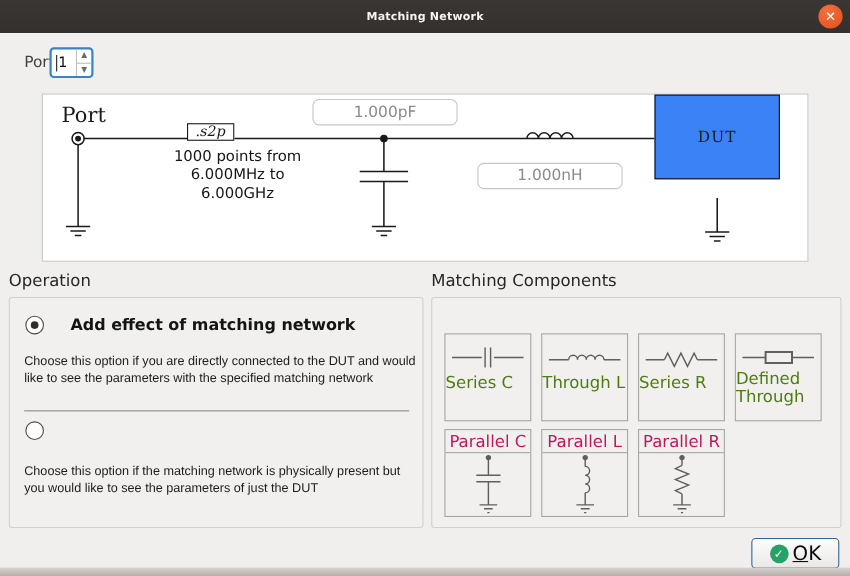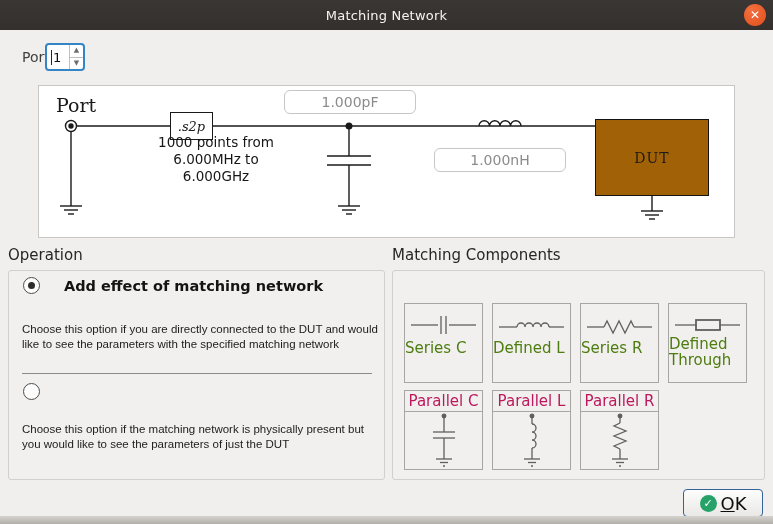--- a/index.html
+++ b/index.html
@@ -3,21 +3,21 @@
 <meta charset="utf-8">
 <style>
   * { margin:0; padding:0; box-sizing:border-box; }
   html,body { width:773px; height:524px; }
   body { font-family:"DejaVu Sans","Liberation Sans",sans-serif; background:#f0efed; }
   #win { position:relative; width:773px; height:524px; background:#f0efed; overflow:hidden; }
 
   
   .titlebar { position:absolute; left:0; top:0; width:773px; height:30px;
     background:linear-gradient(#3a3634,#33302e); display:flex; align-items:center; justify-content:center; }
-  .titlebar .title { color:#f5f4f2; font-size:13px; font-weight:normal; letter-spacing:.2px; }
+  .titlebar .title { color:#f5f4f2; font-size:10px; font-weight:bold; letter-spacing:.2px; }
   .close-btn { position:absolute; right:7px; top:4px; width:22px; height:22px; border-radius:50%;
     background:radial-gradient(circle at 35% 30%, #f2703f, #e34f1b); color:#fff; font-size:12px; font-weight:bold;
     display:flex; align-items:center; justify-content:center; cursor:default; }
 
   
   .port-label { position:absolute; left:22px; top:49px; font-size:14px; color:#404040; }
   .spinbox { position:absolute; left:45px; top:43px; width:40px; height:28px; background:#fff;
     border:2px solid #3584c6; border-radius:4px; display:flex; }
   .spin-value { flex:1; display:flex; align-items:center; padding-left:4px; font-size:13px; color:#111; }
   .caret { display:inline-block; width:1px; height:15px; background:#222; margin-right:1px; }
@@ -25,30 +25,30 @@
   .spin-up, .spin-down { flex:1; display:flex; align-items:center; justify-content:center;
     font-size:7px; color:#6f6d6b; line-height:1; }
   .spin-up { border-bottom:1px solid #c2c0be; }
 
   
   .circuit { position:absolute; left:38px; top:85px; width:697px; height:153px; background:#fff;
     border:1px solid #c9c7c4; }
   .circuit svg { position:absolute; left:0; top:0; }
   .serif { font-family:"DejaVu Serif","Liberation Serif",serif; color:#1a1a1a; }
   .port-name { position:absolute; left:17px; top:8px; font-size:19px; }
-  .s2p-box { position:absolute; left:131px; top:26px; width:43px; height:28px; background:#fff;
+  .s2p-box { position:absolute; left:131px; top:26px; width:43px; height:16px; background:#fff;
     border:1px solid #1a1a1a; display:flex; align-items:center; justify-content:center;
     font-style:italic; font-size:13px; }
   .sweep-text { position:absolute; left:92px; top:48px; width:170px; text-align:center;
     font-size:13.5px; line-height:17px; color:#161616; font-weight:500; }
   .val-input { position:absolute; width:132px; height:24px; background:#fff; border:1px solid #c6c6c6;
     border-radius:6px; color:#8b8b8b; font-size:14px; display:flex; align-items:center; justify-content:center; }
   .cap-input { left:245px; top:4px; }
   .ind-input { left:395px; top:62px; }
-  .dut-box { position:absolute; left:556px; top:33px; width:114px; height:77px; background:#a16207;
+  .dut-box { position:absolute; left:556px; top:0; width:114px; height:77px; background:#3b82f6;
     border:1.5px solid #141414; display:flex; align-items:center; justify-content:center; font-size:14px; letter-spacing:1px; }
 
   
   .sec-header { position:absolute; font-size:15px; color:#262626; }
   .groupbox { position:absolute; top:270px; height:210px; border:1px solid #d2d0cd; border-radius:3px; background:#f1f0ee; }
   #op-group { left:8px; width:377px; }
   #mc-group { left:392px; width:373px; }
 
   
   .opt-row { position:absolute; left:14px; display:flex; align-items:center; gap:10px; }
@@ -146,21 +146,21 @@
       <div>6.000MHz to</div>
       <div>6.000GHz</div>
     </div>
     <div class="val-input cap-input">1.000pF</div>
     <div class="val-input ind-input">1.000nH</div>
     <div class="dut-box serif">DUT</div>
   </div>
 
   <span class="sec-header" style="left:8px; top:246px;">Operation</span>
   <div class="groupbox" id="op-group">
-    <div class="opt-row" style="top:6px;gap:24px;">
+    <div class="opt-row" style="top:16px;gap:24px;">
       <span class="radio checked"></span>
       <span class="opt-label bold">Add effect of matching network</span>
     </div>
     <div class="opt-desc" style="top:51px;">Choose this option if you are directly connected to the DUT and would like to see the parameters with the specified matching network</div>
     <div class="op-divider"></div>
     <div class="opt-row" style="top:112px;">
       <span class="radio"></span>
     </div>
     <div class="opt-desc" style="top:151px;">Choose this option if the matching network is physically present but you would like to see the parameters of just the DUT</div>
   </div>
@@ -180,21 +180,21 @@
       <div class="tlabel">Series C</div>
     </div>
     <div class="tile" style="left:99px; top:32px;">
       <svg class="sym" viewBox="0 0 77 28">
         <g stroke="#5f5f5f" stroke-width="1.3" fill="none">
           <line x1="6" y1="16" x2="24" y2="16"></line>
           <path d="M24,16 a4,4 0 0 1 8,0 a4,4 0 0 1 8,0 a4,4 0 0 1 8,0 a4,4 0 0 1 8,0"></path>
           <line x1="56" y1="16" x2="71" y2="16"></line>
         </g>
       </svg>
-      <div class="tlabel">Defined L</div>
+      <div class="tlabel">Through L</div>
     </div>
     <div class="tile" style="left:187px; top:32px;text-decoration:underline;">
       <svg class="sym" viewBox="0 0 77 28">
         <g stroke="#5f5f5f" stroke-width="1.3" fill="none">
           <line x1="6" y1="16" x2="23" y2="16"></line>
           <polyline points="23,16 26,10 32,22 38,10 44,22 50,10 53,16"></polyline>
           <line x1="53" y1="16" x2="71" y2="16"></line>
         </g>
       </svg>
       <div class="tlabel">Series R</div>

